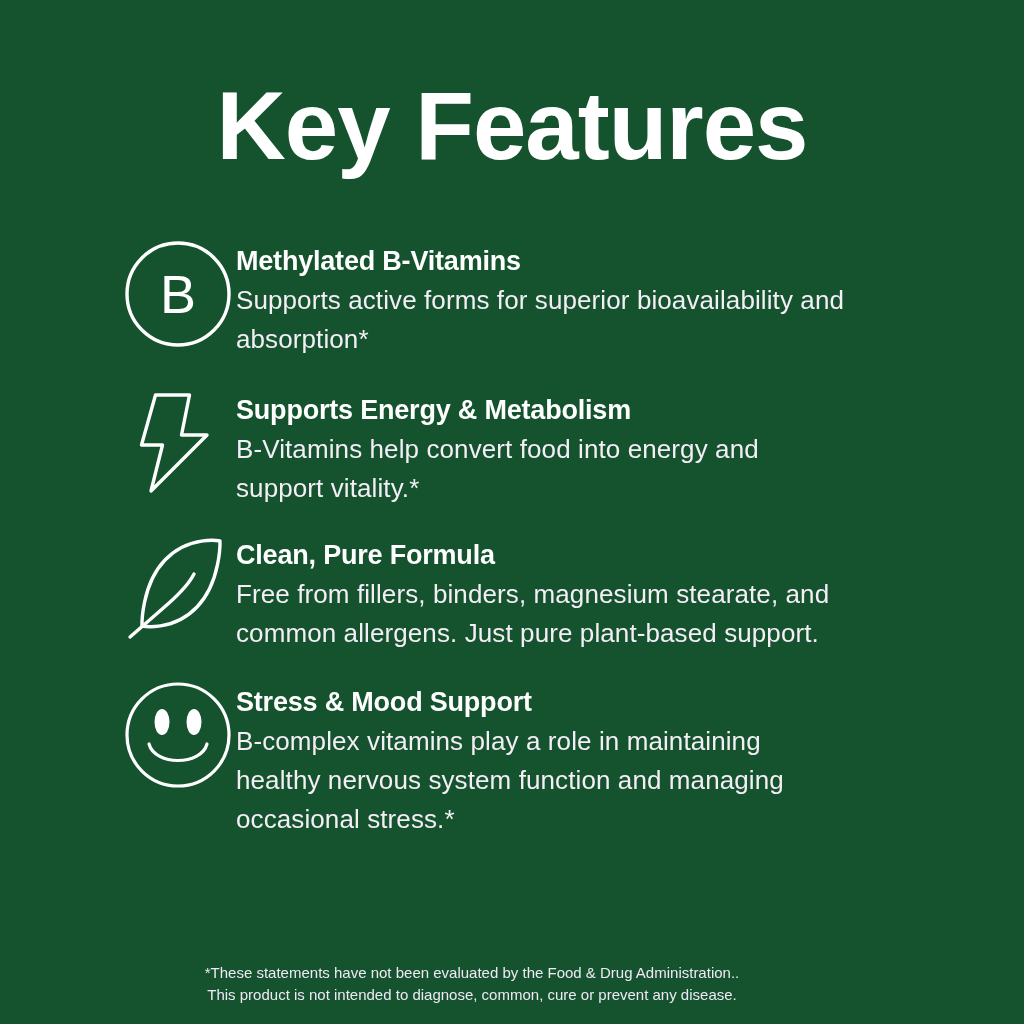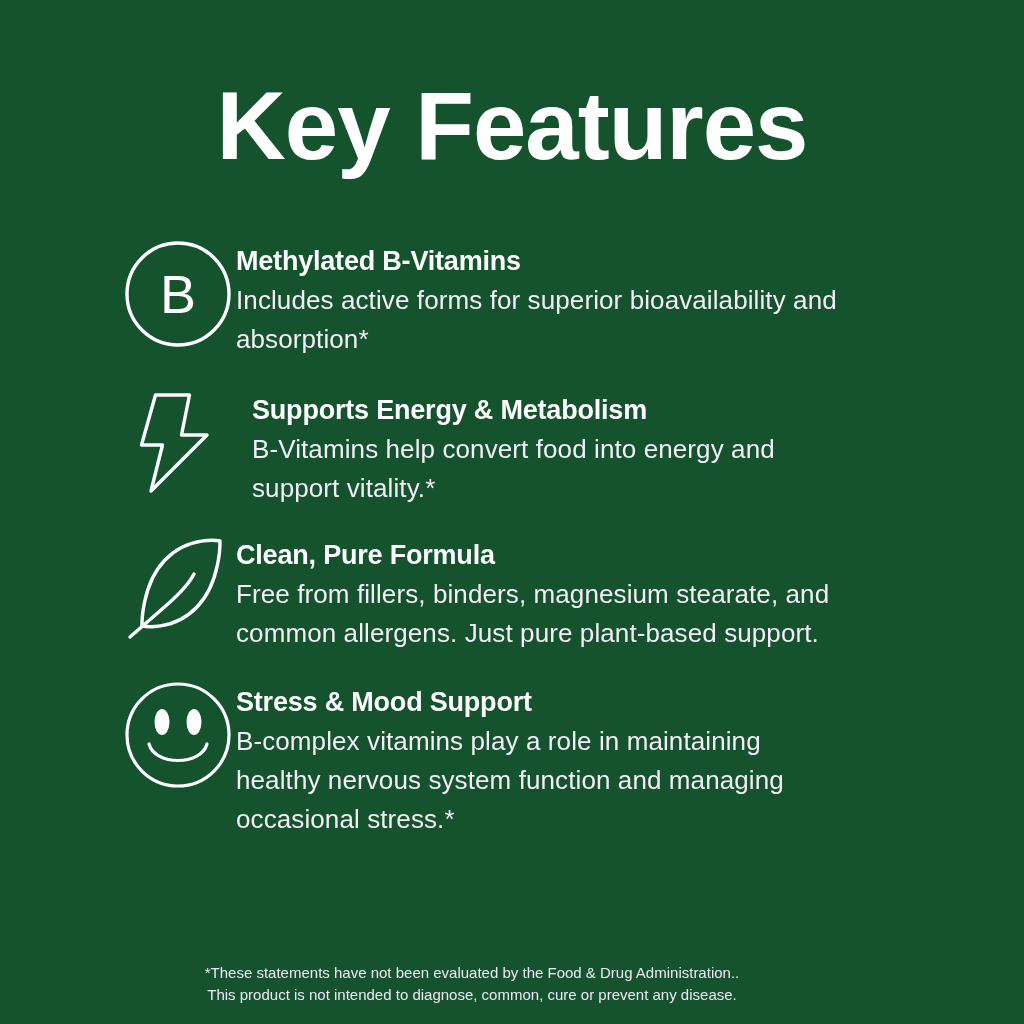--- a/index.html
+++ b/index.html
@@ -92,21 +92,21 @@
   .feature-body {
     font-size:26px;
     line-height:39px;
     font-weight:300;
     color:#f4eef7;
     letter-spacing:0.1px;
   }
 
   
   .feature.f1 { margin-bottom:28px; }
-  .feature.f2 { margin-bottom:24px;gap:16px; }
+  .feature.f2 { margin-bottom:24px; }
   .feature.f3 { margin-bottom:20px; }
 
   
   .footer {
     position:absolute;
     left:0;
     bottom:18px;
     width:944px;
     text-align:center;
     font-size:15px;
@@ -126,21 +126,21 @@
 
     <div class="feature f1">
       <div class="icon-wrap">
         <svg viewBox="0 0 108 108" fill="none" aria-hidden="true">
           <circle cx="54" cy="54" r="51" stroke="#ffffff" stroke-width="3.4"></circle>
           <text x="54" y="73" text-anchor="middle" font-family="Liberation Sans, sans-serif" font-size="54" font-weight="300" fill="#ffffff">B</text>
         </svg>
       </div>
       <div class="feature-text">
         <div class="feature-heading">Methylated B-Vitamins</div>
-        <div class="feature-body">Includes active forms for superior bioavailability and absorption*</div>
+        <div class="feature-body">Supports active forms for superior bioavailability and absorption*</div>
       </div>
     </div>
 
     <div class="feature f2">
       <div class="icon-wrap">
         <svg viewBox="0 0 108 108" fill="none" aria-hidden="true">
           <path d="M65.5 6 H31.5 L17.5 56 H38.5 L27 102 L83 46 H57.5 Z" stroke="#ffffff" stroke-width="3.4" stroke-linejoin="round" stroke-linecap="round"></path>
         </svg>
       </div>
       <div class="feature-text">

